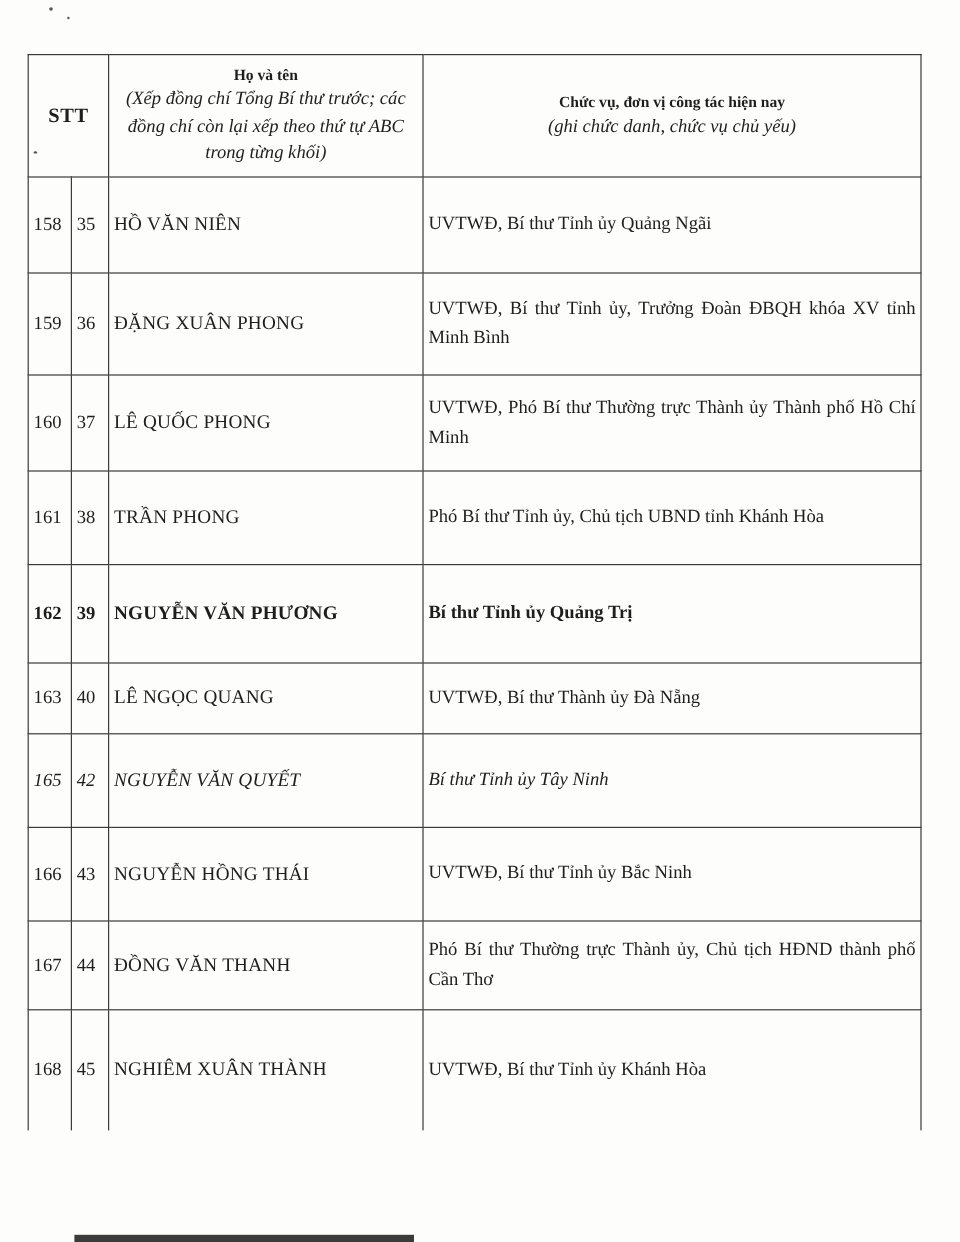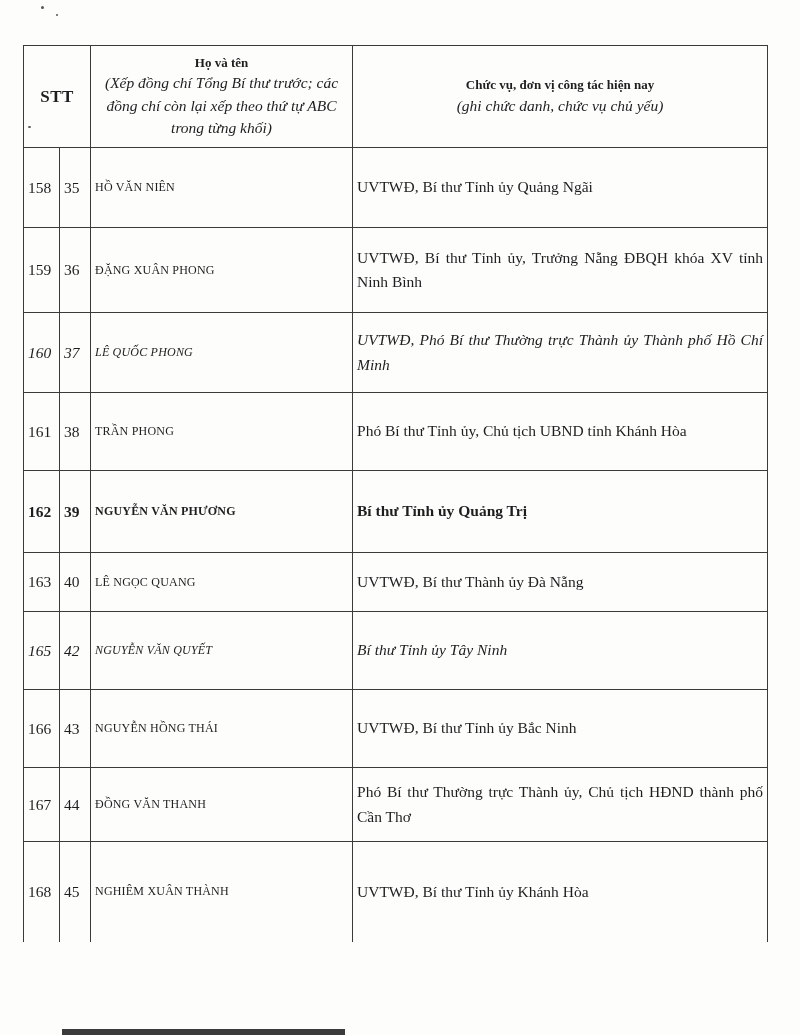--- a/index.html
+++ b/index.html
@@ -57,21 +57,21 @@
     font-weight: normal;
     text-align: center;
     line-height: 1.45;
     margin-top: 1px;
   }
   td.c-num {
     text-align: left;
     font-size: 15.5px;
   }
   td.c-name {
-    font-size: 12px;
+    font-size: 16px;
     letter-spacing: 0.2px;
     padding-left: 7px;
     text-transform: none;
   }
   td.c-pos {
     font-size: 15.5px;
     line-height: 1.55;
     padding-left: 8px;
     padding-right: 8px;
     text-align: justify;
@@ -134,23 +134,23 @@
         <tr style="height: 80px;">
     <td class="c-num">158</td>
     <td class="c-num">35</td>
     <td class="c-name">HỒ VĂN NIÊN</td>
     <td class="c-pos">UVTWĐ, Bí thư Tỉnh ủy Quảng Ngãi</td>
   </tr>
         <tr style="height: 85px;">
     <td class="c-num">159</td>
     <td class="c-num">36</td>
     <td class="c-name">ĐẶNG XUÂN PHONG</td>
-    <td class="c-pos">UVTWĐ, Bí thư Tỉnh ủy, Trưởng Nẵng ĐBQH khóa XV tỉnh Ninh Bình</td>
-  </tr>
-        <tr style="height: 80px; font-style: italic;">
+    <td class="c-pos">UVTWĐ, Bí thư Tỉnh ủy, Trưởng Đoàn ĐBQH khóa XV tỉnh Minh Bình</td>
+  </tr>
+        <tr style="height: 80px;">
     <td class="c-num">160</td>
     <td class="c-num">37</td>
     <td class="c-name">LÊ QUỐC PHONG</td>
     <td class="c-pos">UVTWĐ, Phó Bí thư Thường trực Thành ủy Thành phố Hồ Chí Minh</td>
   </tr>
         <tr style="height: 78px;">
     <td class="c-num">161</td>
     <td class="c-num">38</td>
     <td class="c-name">TRẦN PHONG</td>
     <td class="c-pos">Phó Bí thư Tỉnh ủy, Chủ tịch UBND tỉnh Khánh Hòa</td>

